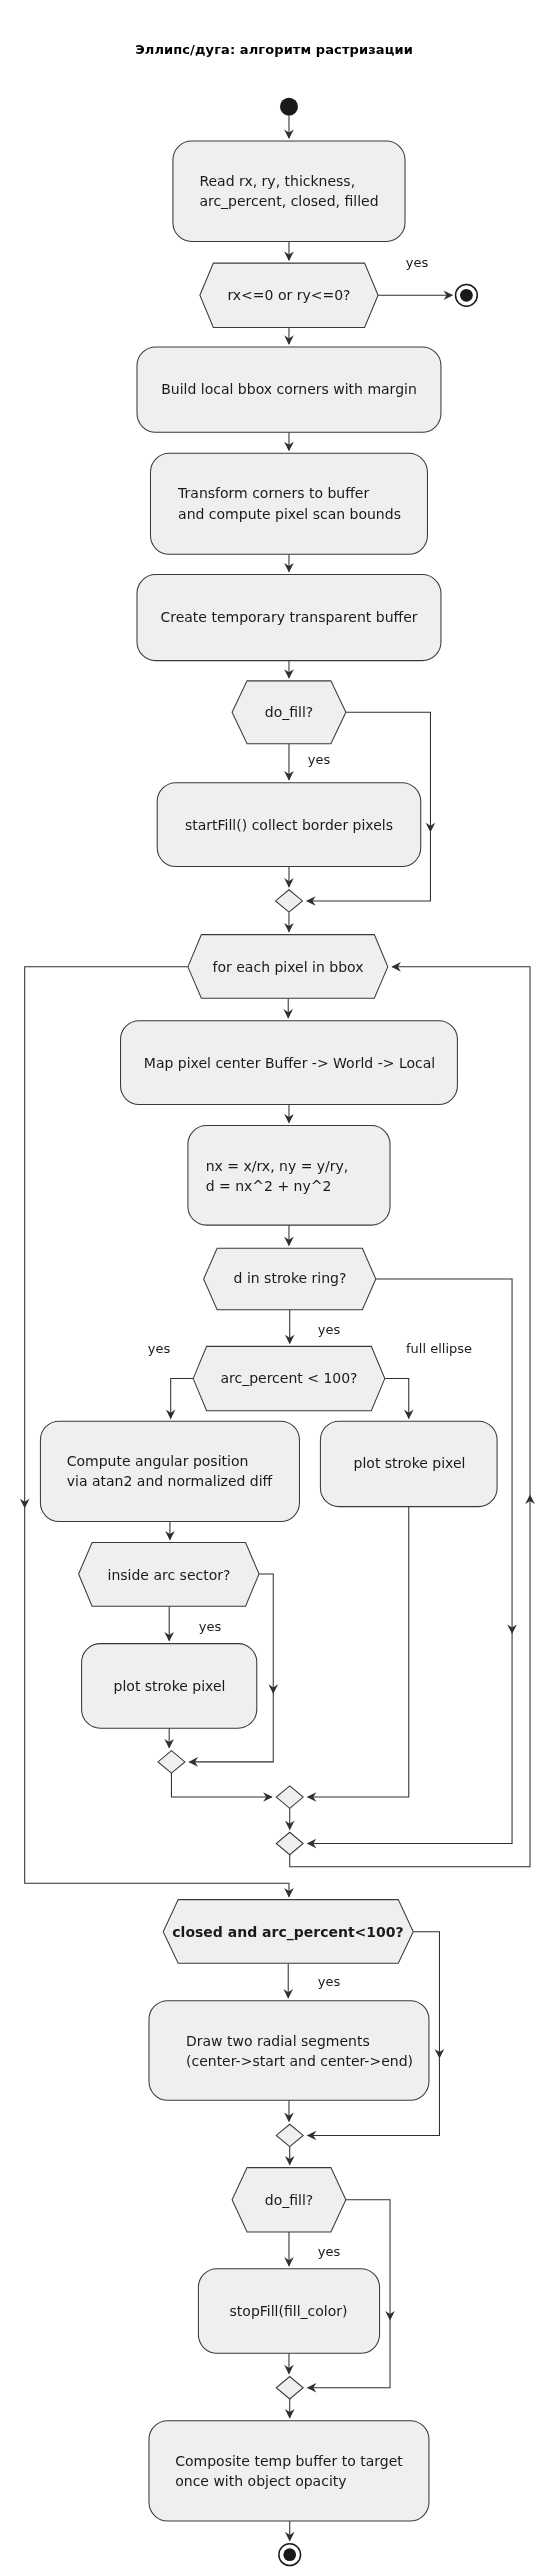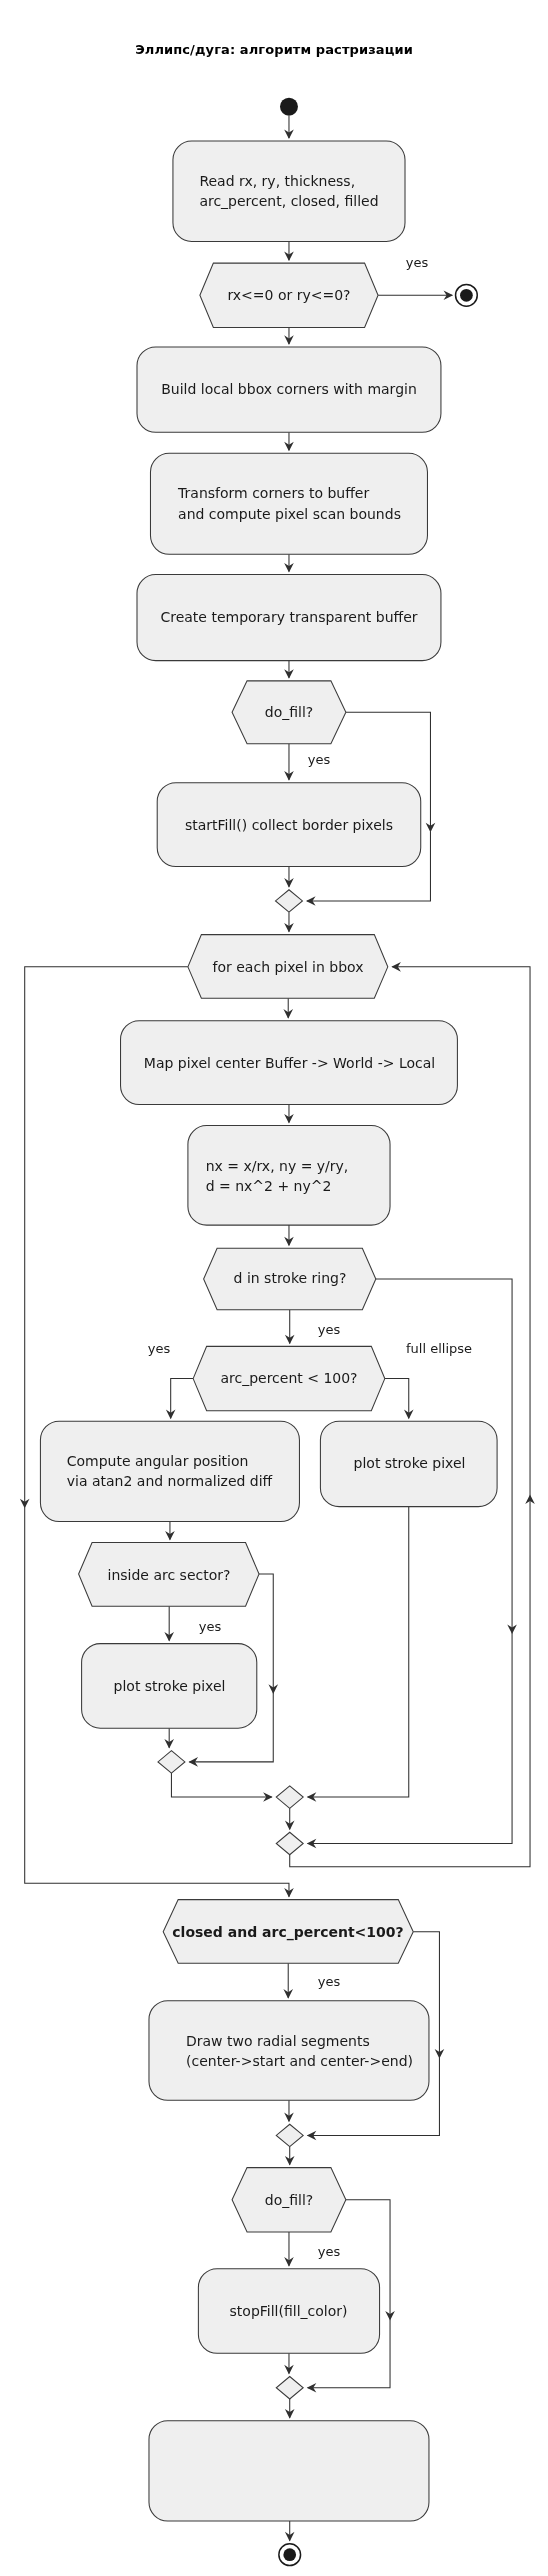--- a/index.html
+++ b/index.html
@@ -153,20 +153,22 @@
   <div class="lbl ta-left" style="left:40px;top:1421px;width:259px;height:100px;">Compute angular position
 via atan2 and normalized diff</div>
   <div class="lbl" style="left:321px;top:1421px;width:177px;height:85px;">plot stroke pixel</div>
   <div class="lbl" style="left:79px;top:1543px;width:180px;height:64px;">inside arc sector?</div>
   <div class="lbl" style="left:82px;top:1644px;width:175px;height:85px;">plot stroke pixel</div>
   <div class="lbl" style="left:163px;top:1900px;width:250px;height:64px;font-weight:bold;">closed and arc_percent&lt;100?</div>
   <div class="lbl ta-left" style="left:149px;top:2001px;width:253px;height:100px;margin-left:24px;">Draw two radial segments
 (center-&gt;start and center-&gt;end)</div>
   <div class="lbl" style="left:232px;top:2168px;width:114px;height:64px;">do_fill?</div>
   <div class="lbl" style="left:198px;top:2269px;width:181px;height:85px;">stopFill(fill_color)</div>
+  <div class="lbl ta-left" style="left:149px;top:2421px;width:280px;height:100px;">Composite temp buffer to target
+once with object opacity</div>
 
   <div class="elbl" style="left:417px;top:262px;">yes</div>
   <div class="elbl" style="left:319px;top:759px;">yes</div>
   <div class="elbl" style="left:329px;top:1329px;">yes</div>
   <div class="elbl" style="left:159px;top:1348px;">yes</div>
   <div class="elbl" style="left:439px;top:1348px;">full ellipse</div>
   <div class="elbl" style="left:210px;top:1626px;">yes</div>
   <div class="elbl" style="left:329px;top:1981px;">yes</div>
   <div class="elbl" style="left:329px;top:2251px;">yes</div>
 

